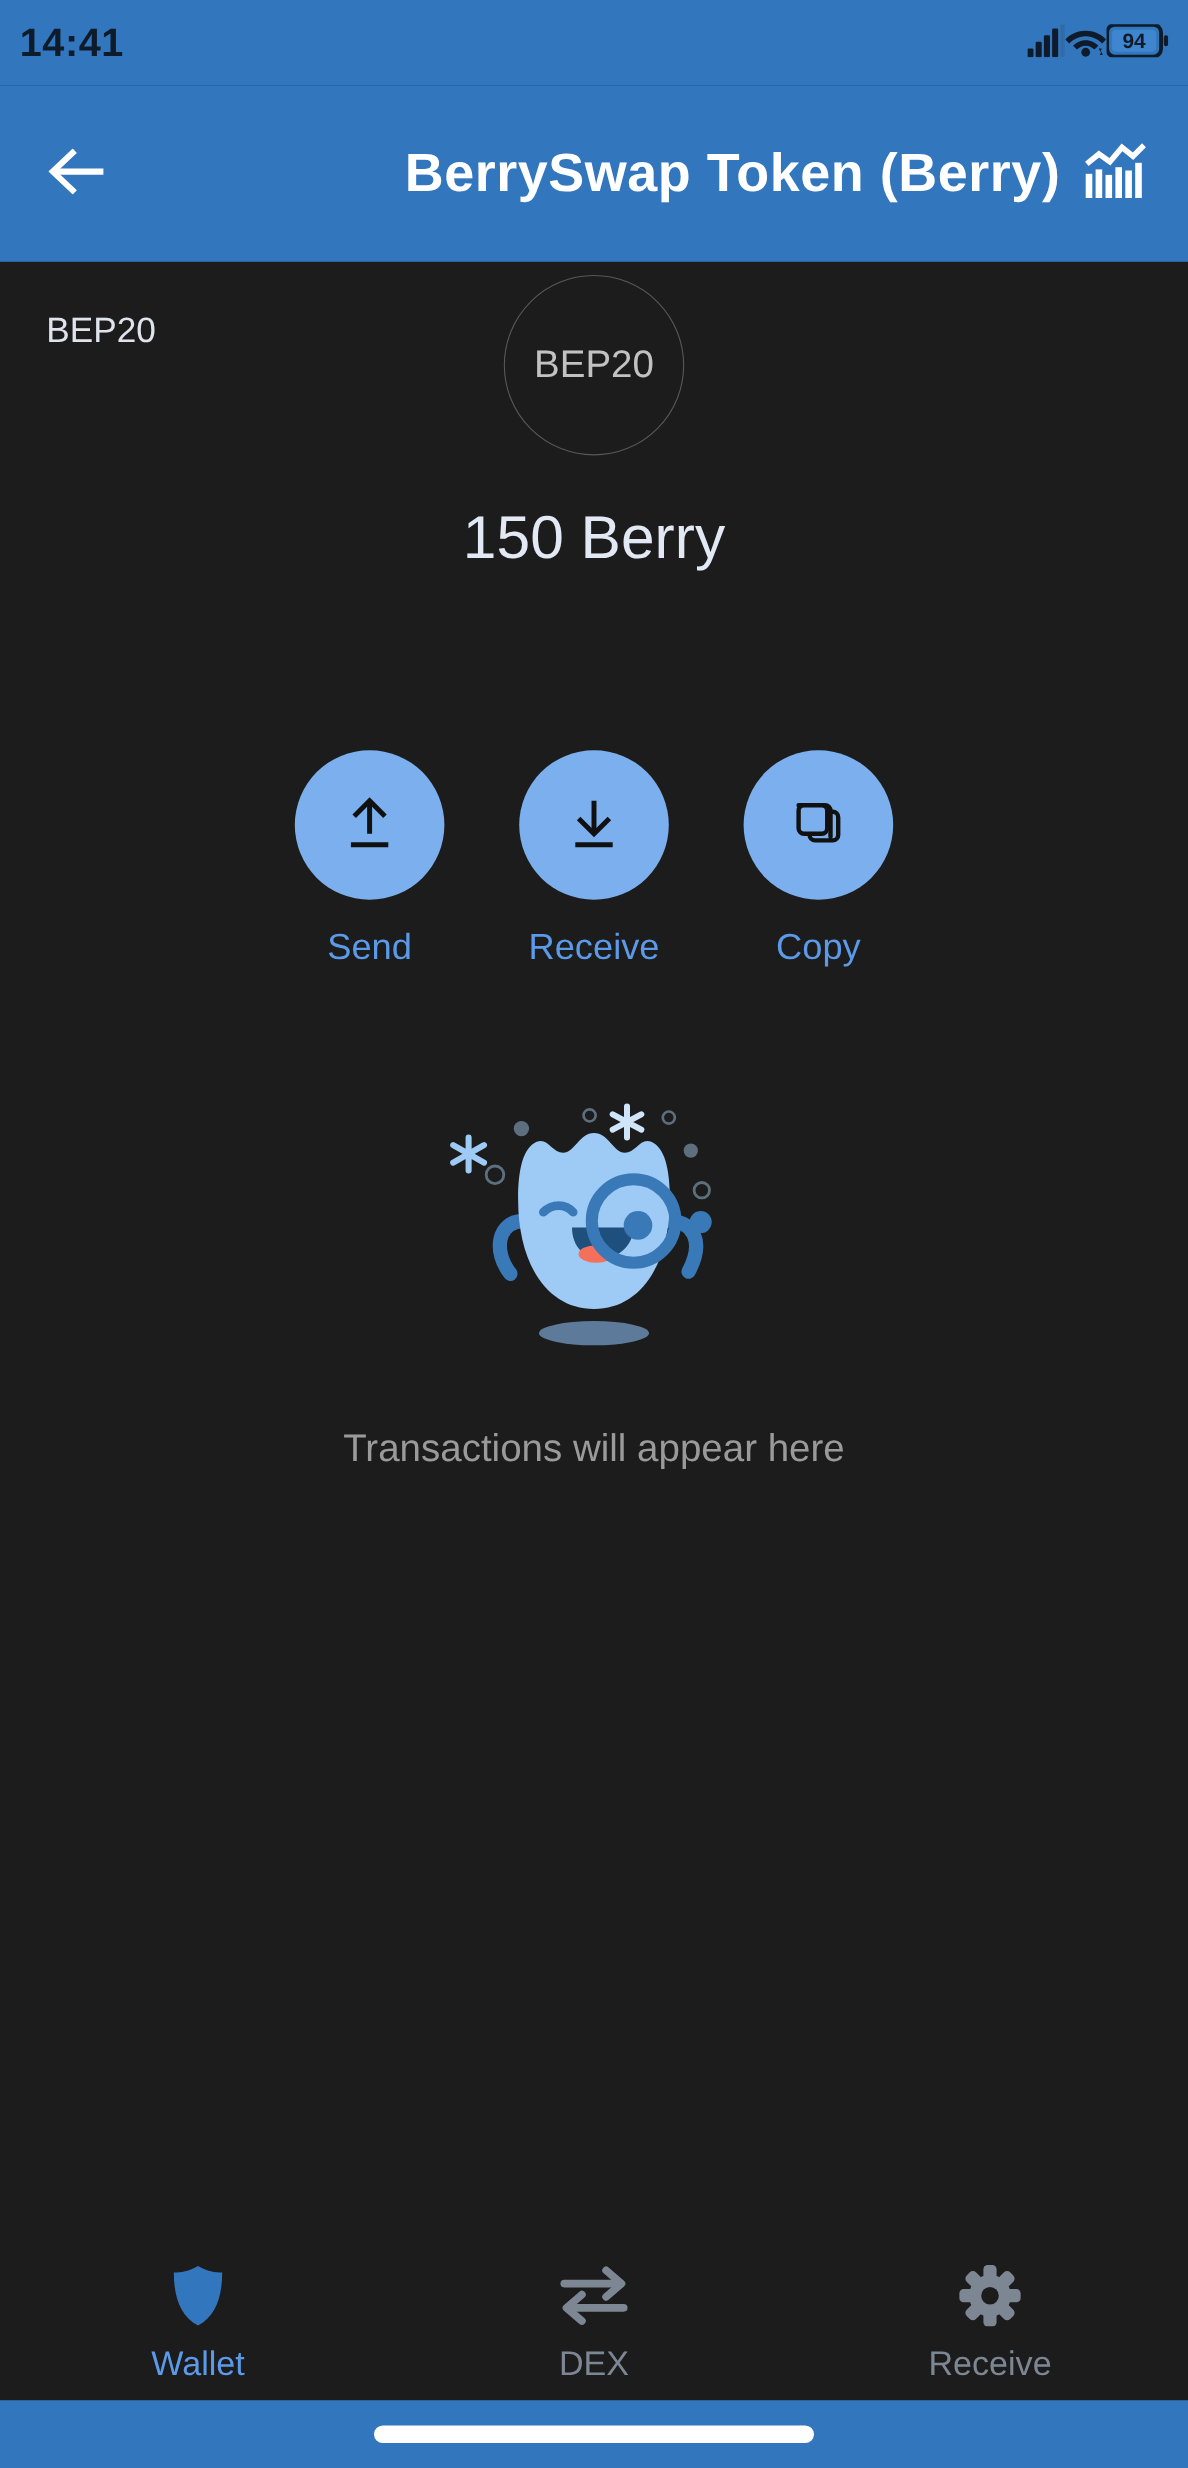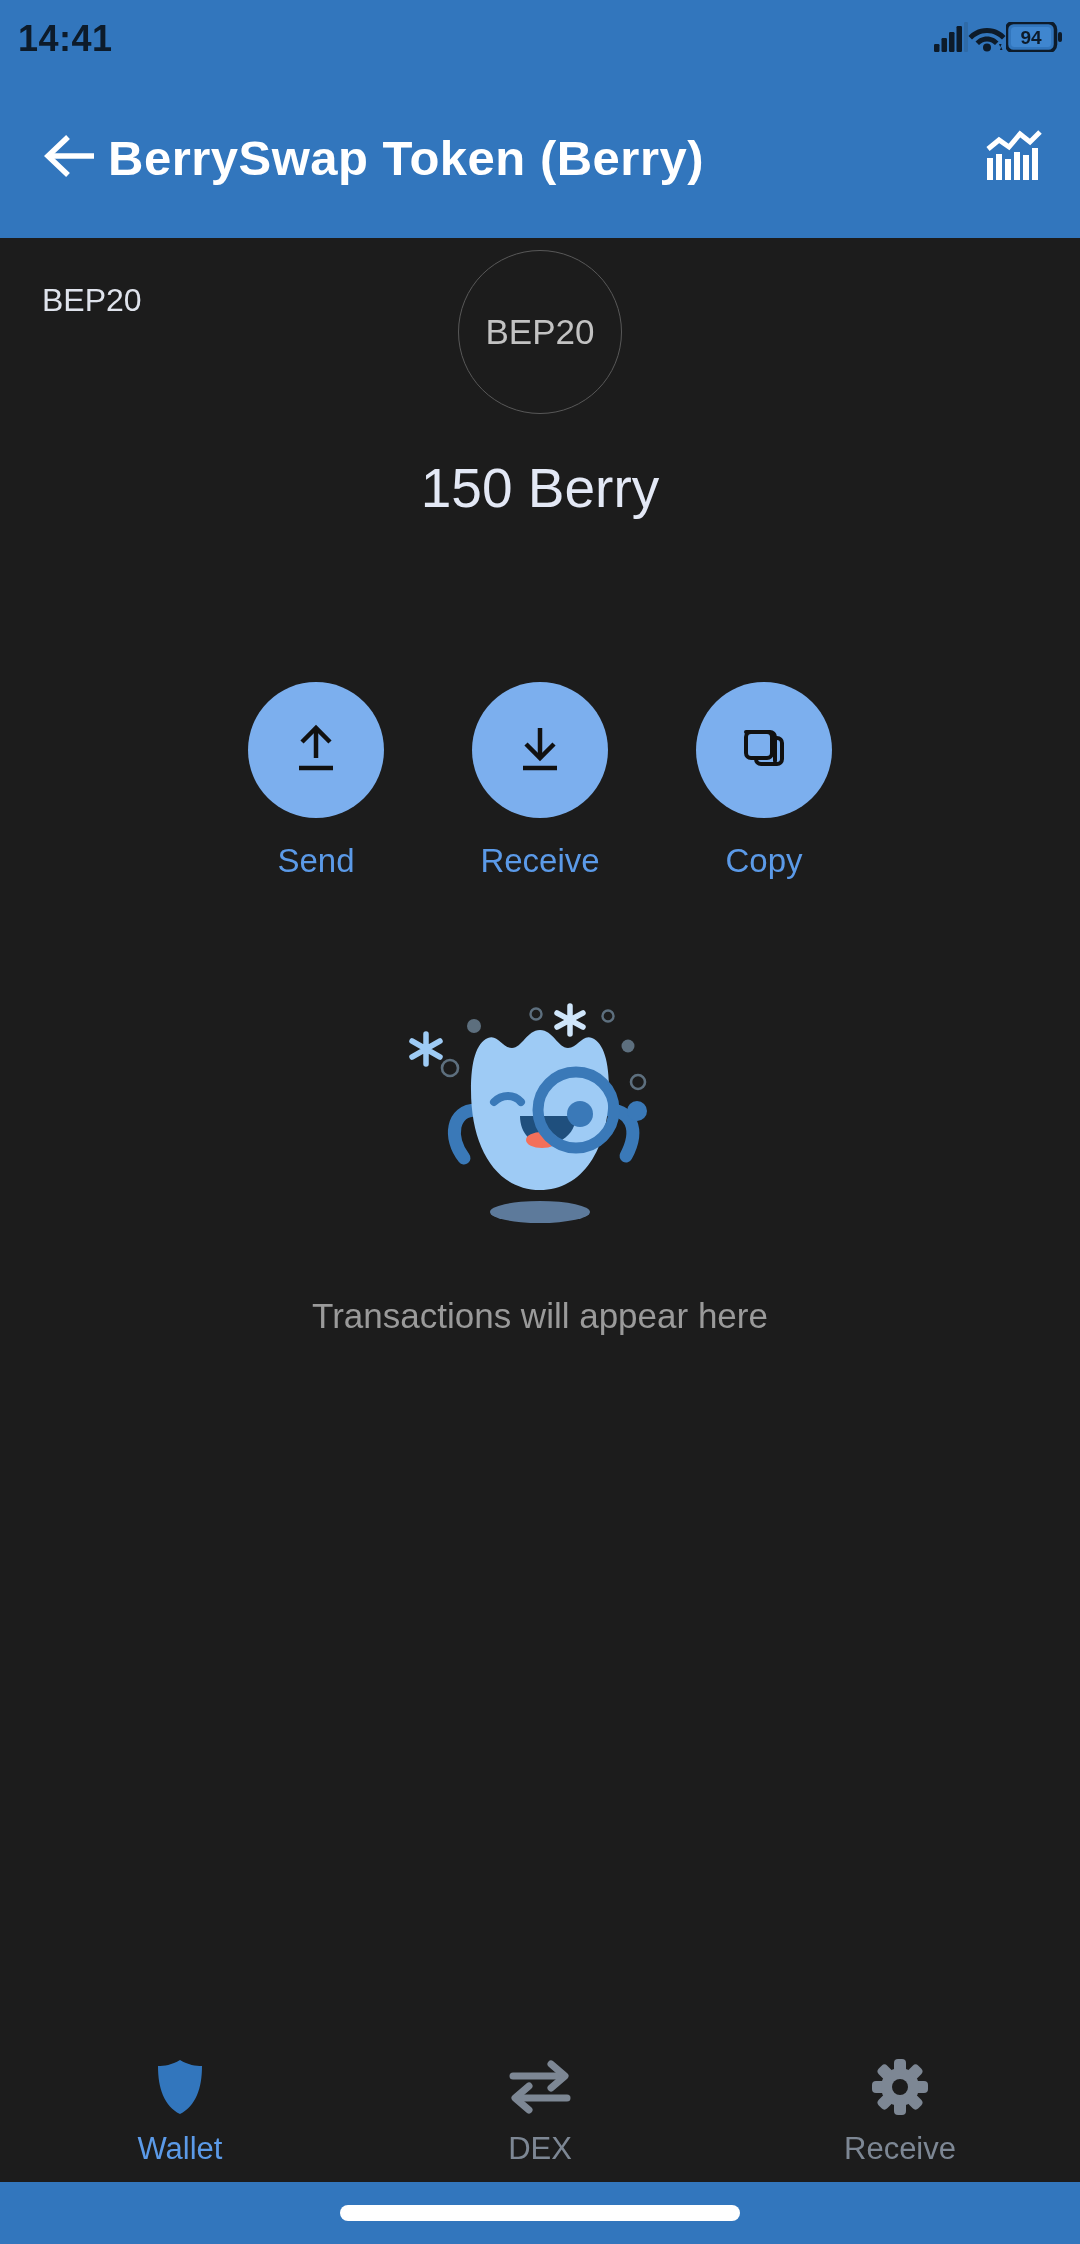--- a/index.html
+++ b/index.html
@@ -28,21 +28,21 @@
   .appbar {
     position:absolute; top:78px; left:0; width:1080px; height:160px;
     background:#3276bd; display:flex; align-items:center;
   }
   .back-btn {
     width:108px; height:108px; margin-left:18px;
     display:flex; align-items:center; justify-content:center;
   }
   .appbar-title {
     flex:1; color:#ffffff; font-size:49px; font-weight:700;
-    letter-spacing:.5px; text-align:left; margin-left:-18px;
+    letter-spacing:.5px; text-align:right; margin-left:-18px;
   }
   .chart-btn {
     width:100px; height:108px; margin-right:16px;
     display:flex; align-items:center; justify-content:center;
   }
 
   
   .content { position:absolute; top:238px; left:0; width:1080px; bottom:200px; }
 
   .network-tag {
@@ -59,21 +59,21 @@
   .token-circle span { color:#c2c2c2; font-size:35px; }
 
   .balance {
     position:absolute; top:218px; left:0; width:100%;
     text-align:center; color:#e3e8f5; font-size:55px; font-weight:400;
   }
 
   
   .actions {
     position:absolute; top:444px; left:50%; transform:translateX(-50%);
-    display:flex; gap:80px;
+    display:flex; gap:60px;
   }
   .action { width:144px; display:flex; flex-direction:column; align-items:center; }
   .action-circle {
     width:136px; height:136px; border-radius:50%;
     background:#7cafee; display:flex; align-items:center; justify-content:center;
   }
   .action-label {
     margin-top:24px; color:#5b9ae8; font-size:33px;
   }
 

